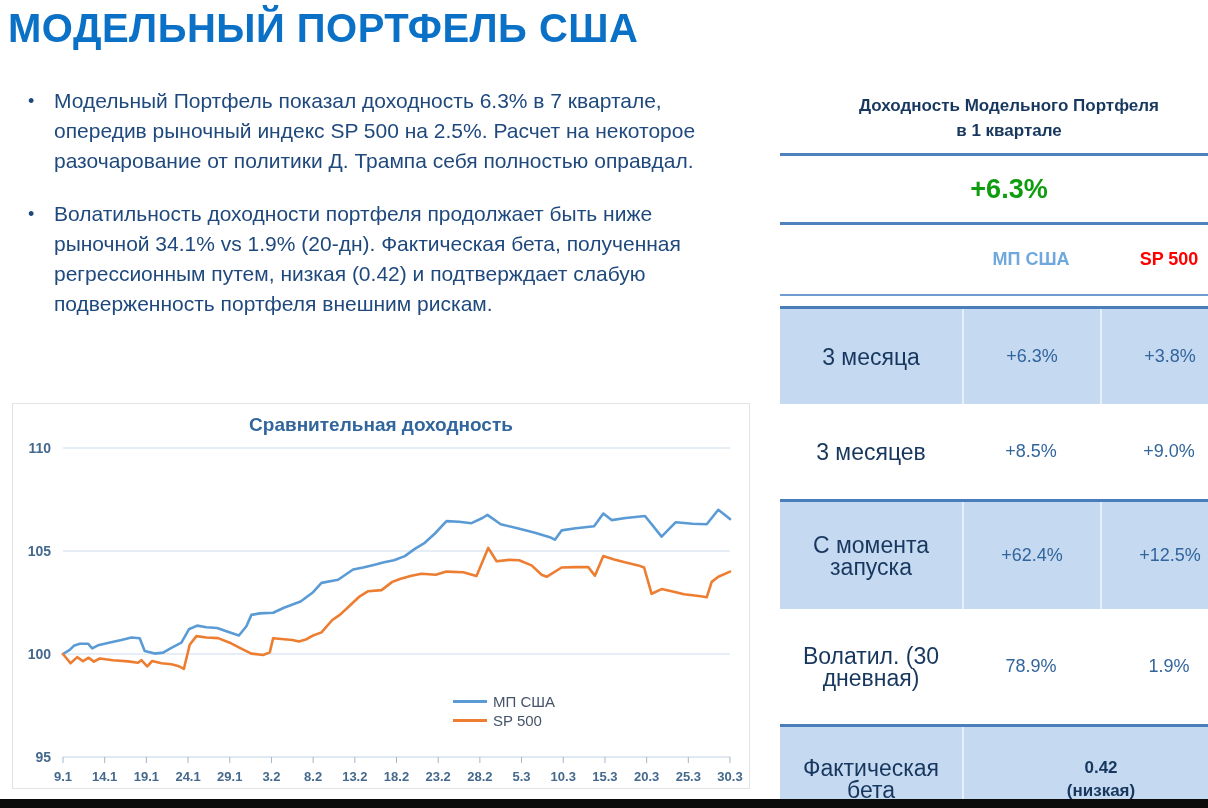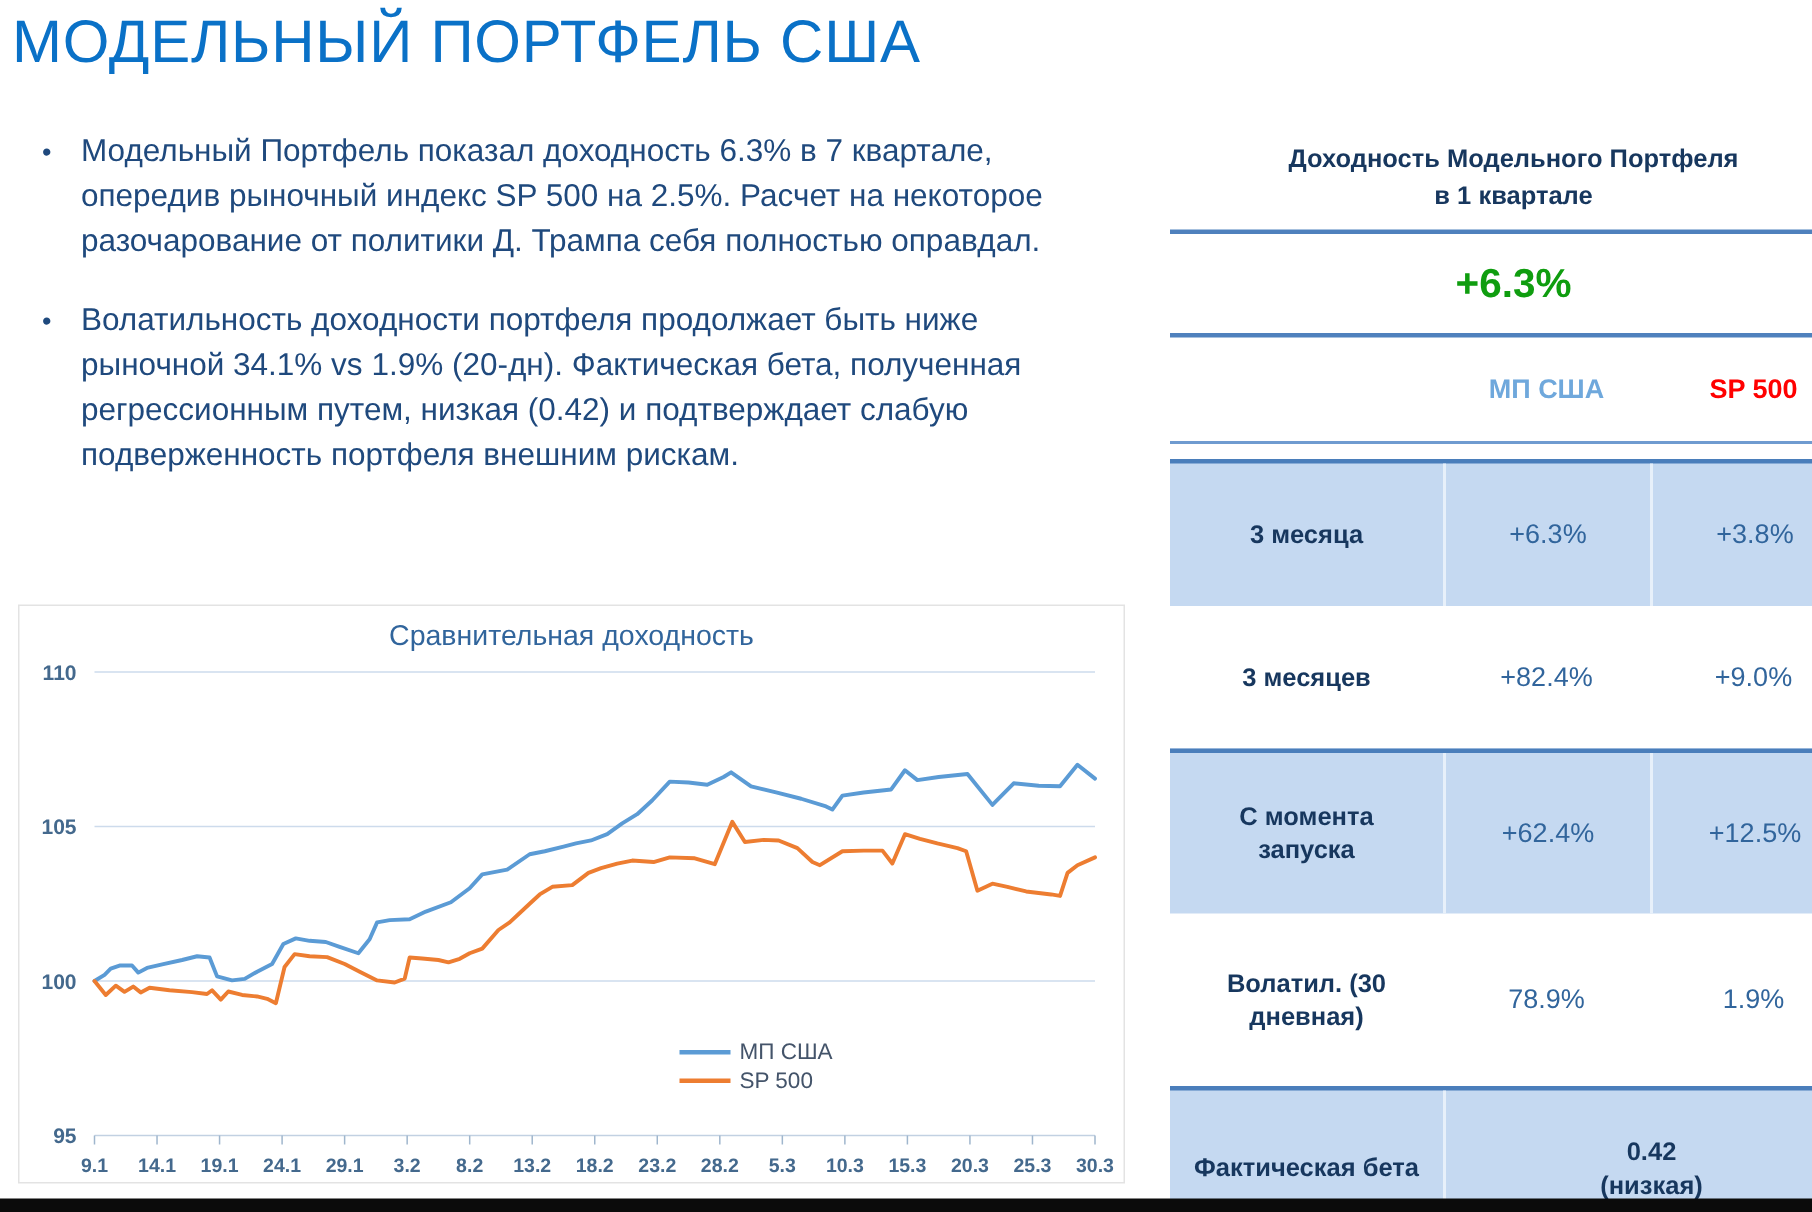--- a/index.html
+++ b/index.html
@@ -1,34 +1,34 @@
 <!DOCTYPE html>
 <html style="--title: #0a71c7; --body_text: #1f497d; --axis_text: #44698d; --chart_title: #31659c; --header_text: #17375e; --positive: #0f9d0f; --mp: #6fa8dc; --sp: #ff0000; --rule: #4f81bd; --rule_thin: #6f9bd0; --row_shade: #c5d9f1; --row_border: #4a7ebb; --value_text: #31659c;"><head>
 <meta charset="utf-8">
 <style>
   * { box-sizing: border-box; margin: 0; padding: 0; }
   html,body { background:#fff; }
   body { font-family: "Liberation Sans", sans-serif; }
   .slide { position:relative; width:1208px; height:808px; background:#fff; overflow:hidden; }
 
   
-  .page-title { position:absolute; left:8px; top:6px; font-size:40px; font-weight:400;
+  .page-title { position:absolute; left:8px; top:6px; font-size:40px; font-weight:700;
     color:var(--title,#0a71c7); letter-spacing:.5px; white-space:nowrap; }
 
   
   .bullets { position:absolute; left:28px; top:86px; width:712px; list-style:none; }
   .bullets li { display:flex; margin-bottom:23px; color:var(--body_text,#1f497d);
     font-size:21px; line-height:30px; }
   .bullet-marker { width:26px; flex:0 0 26px; font-size:18px; line-height:30px; }
 
   
   .chart-box { position:absolute; left:12px; top:403px; width:738px; height:386px;
     border:1px solid #e3e3e3; background:#fff; }
   .chart-title { position:absolute; left:0; top:10px; width:100%; text-align:center;
-    font-size:19px; font-weight:400; color:var(--chart_title,#31659c); }
+    font-size:19px; font-weight:700; color:var(--chart_title,#31659c); }
   .chart-svg { position:absolute; left:0; top:0; }
   .ytick { font:700 14px "Liberation Sans",sans-serif; fill:var(--axis_text,#44698d); }
   .xtick { font:700 13px "Liberation Sans",sans-serif; fill:var(--axis_text,#44698d); }
   .legend { position:absolute; left:440px; top:288px; }
   .legend-row { display:flex; align-items:center; height:19px; }
   .legend-swatch { display:inline-block; width:34px; height:3px; margin-right:6px; }
   .legend-label { font-size:15px; color:#44546a; }
 
   
   .panel { position:absolute; left:780px; top:88px; width:458px; }
@@ -40,21 +40,21 @@
   .col-headers { height:69px; display:flex; align-items:center; }
   .col-headers .spacer { width:182px; }
   .col-head { width:138px; text-align:center; font-size:18px; font-weight:700; }
   .col-head.mp { color:var(--mp,#6fa8dc); }
   .col-head.sp { color:var(--sp,#ff0000); }
   .rule-thin { height:2px; background:var(--rule_thin,#6f9bd0); }
   .trows { margin-top:10px; }
   .trow { display:flex; align-items:stretch; }
   .trow.shaded { background:var(--row_shade,#c5d9f1); border-top:3px solid var(--row_border,#4a7ebb); }
   .cell { display:flex; align-items:center; justify-content:center; text-align:center; }
-  .cell.label { width:182px; font-size:17px; font-weight:700; line-height:22px;
+  .cell.label { width:182px; font-size:23px; font-weight:400; line-height:22px;
     color:var(--header_text,#17375e); padding:0 14px; }
   .cell.val { width:138px; font-size:18px; color:var(--value_text,#31659c); }
   .trow.shaded .cell.val, .trow.shaded .cell.merged { border-left:2px solid #e7f0fa; }
   .cell.merged { width:276px; font-size:17px; font-weight:700; line-height:23px;
     color:var(--header_text,#17375e); white-space:pre-line; }
   .r1 { height:98px; } .r2 { height:95px; } .r3 { height:110px; }
   .r4 { height:115px; } .r5 { height:106px; }
 
   .bottom-bar { position:absolute; left:0; top:799px; width:1208px; height:9px;
     background:#0b0b0b; z-index:10; }
@@ -151,21 +151,21 @@
     <div class="rule-thin"></div>
 
     <div class="trows">
       <div class="trow shaded r1">
         <div class="cell label">3 месяца</div>
         <div class="cell val">+6.3%</div>
         <div class="cell val">+3.8%</div>
       </div>
       <div class="trow r2">
         <div class="cell label">3 месяцев</div>
-        <div class="cell val">+82.4%</div>
+        <div class="cell val">+8.5%</div>
         <div class="cell val">+9.0%</div>
       </div>
       <div class="trow shaded r3">
         <div class="cell label">С момента запуска</div>
         <div class="cell val">+62.4%</div>
         <div class="cell val">+12.5%</div>
       </div>
       <div class="trow r4">
         <div class="cell label">Волатил. (30 дневная)</div>
         <div class="cell val">78.9%</div>

